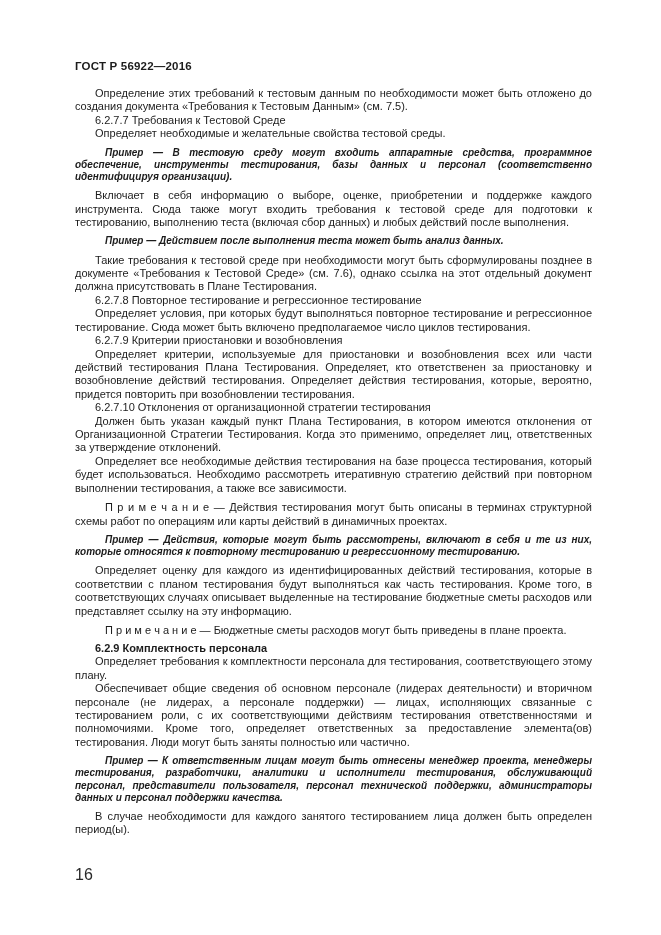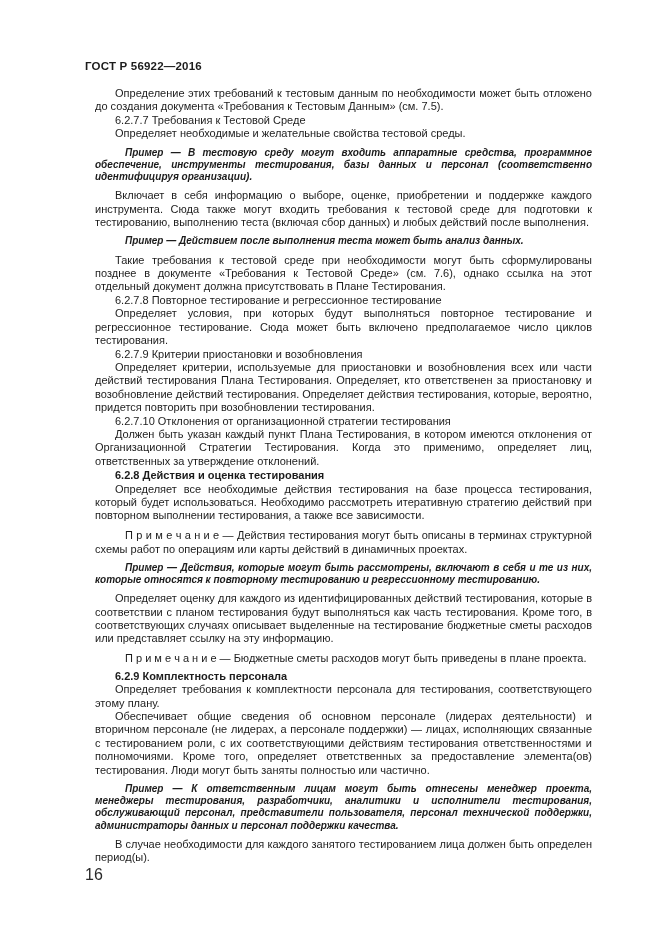--- a/index.html
+++ b/index.html
@@ -1,15 +1,15 @@
 <!DOCTYPE html>
 <html><head>
 <meta charset="utf-8">
 <style>
-  * { box-sizing: border-box; padding-left: 10px; }
+  * { box-sizing: border-box; }
   html, body { margin: 0; padding: 0; }
   body {
     width: 661px;
     height: 935px;
     background: #ffffff;
     font-family: "Liberation Sans", "DejaVu Sans", sans-serif;
   }
   .page {
     position: relative;
     width: 661px;
@@ -79,21 +79,20 @@
       <p class="para example">Пример — В тестовую среду могут входить аппаратные средства, программное обеспечение, инструменты тестирования, базы данных и персонал (соответственно идентифицируя организации).</p>
       <p class="para body">Включает в себя информацию о выборе, оценке, приобретении и поддержке каждого инструмента. Сюда также могут входить требования к тестовой среде для подготовки к тестированию, выполнению теста (включая сбор данных) и любых действий после выполнения.</p>
       <p class="para example">Пример — Действием после выполнения теста может быть анализ данных.</p>
       <p class="para body">Такие требования к тестовой среде при необходимости могут быть сформулированы позднее в документе «Требования к Тестовой Среде» (см. 7.6), однако ссылка на этот отдельный документ должна присутствовать в Плане Тестирования.</p>
       <p class="para subheading">6.2.7.8  Повторное тестирование и регрессионное тестирование</p>
       <p class="para body">Определяет условия, при которых будут выполняться повторное тестирование и регрессионное тестирование. Сюда может быть включено предполагаемое число циклов тестирования.</p>
       <p class="para subheading">6.2.7.9  Критерии приостановки и возобновления</p>
       <p class="para body">Определяет критерии, используемые для приостановки и возобновления всех или части действий тестирования Плана Тестирования. Определяет, кто ответственен за приостановку и возобновление действий тестирования. Определяет действия тестирования, которые, вероятно, придется повторить при возобновлении тестирования.</p>
       <p class="para subheading">6.2.7.10  Отклонения от организационной стратегии тестирования</p>
       <p class="para body">Должен быть указан каждый пункт Плана Тестирования, в котором имеются отклонения от Организационной Стратегии Тестирования. Когда это применимо, определяет лиц, ответственных за утверждение отклонений.</p>
-      <p class="para heading">6.2.8  Действия и оценка тестирования</p>
       <p class="para body">Определяет все необходимые действия тестирования на базе процесса тестирования, который будет использоваться. Необходимо рассмотреть итеративную стратегию действий при повторном выполнении тестирования, а также все зависимости.</p>
       <p class="para note">П р и м е ч а н и е  — Действия тестирования могут быть описаны в терминах структурной схемы работ по операциям или карты действий в динамичных проектах.</p>
       <p class="para example">Пример — Действия, которые могут быть рассмотрены, включают в себя и те из них, которые относятся к повторному тестированию и регрессионному тестированию.</p>
       <p class="para body">Определяет оценку для каждого из идентифицированных действий тестирования, которые в соответствии с планом тестирования будут выполняться как часть тестирования. Кроме того, в соответствующих случаях описывает выделенные на тестирование бюджетные сметы расходов или представляет ссылку на эту информацию.</p>
       <p class="para note">П р и м е ч а н и е  — Бюджетные сметы расходов могут быть приведены в плане проекта.</p>
       <p class="para heading">6.2.9  Комплектность персонала</p>
       <p class="para body">Определяет требования к комплектности персонала для тестирования, соответствующего этому плану.</p>
       <p class="para body">Обеспечивает общие сведения об основном персонале (лидерах деятельности) и вторичном персонале (не лидерах, а персонале поддержки) — лицах, исполняющих связанные с тестированием роли, с их соответствующими действиям тестирования ответственностями и полномочиями. Кроме того, определяет ответственных за предоставление элемента(ов) тестирования. Люди могут быть заняты полностью или частично.</p>
       <p class="para example">Пример — К ответственным лицам могут быть отнесены менеджер проекта, менеджеры тестирования, разработчики, аналитики и исполнители тестирования, обслуживающий персонал, представители пользователя, персонал технической поддержки, администраторы данных и персонал поддержки качества.</p>
       <p class="para body">В случае необходимости для каждого занятого тестированием лица должен быть определен период(ы).</p>

